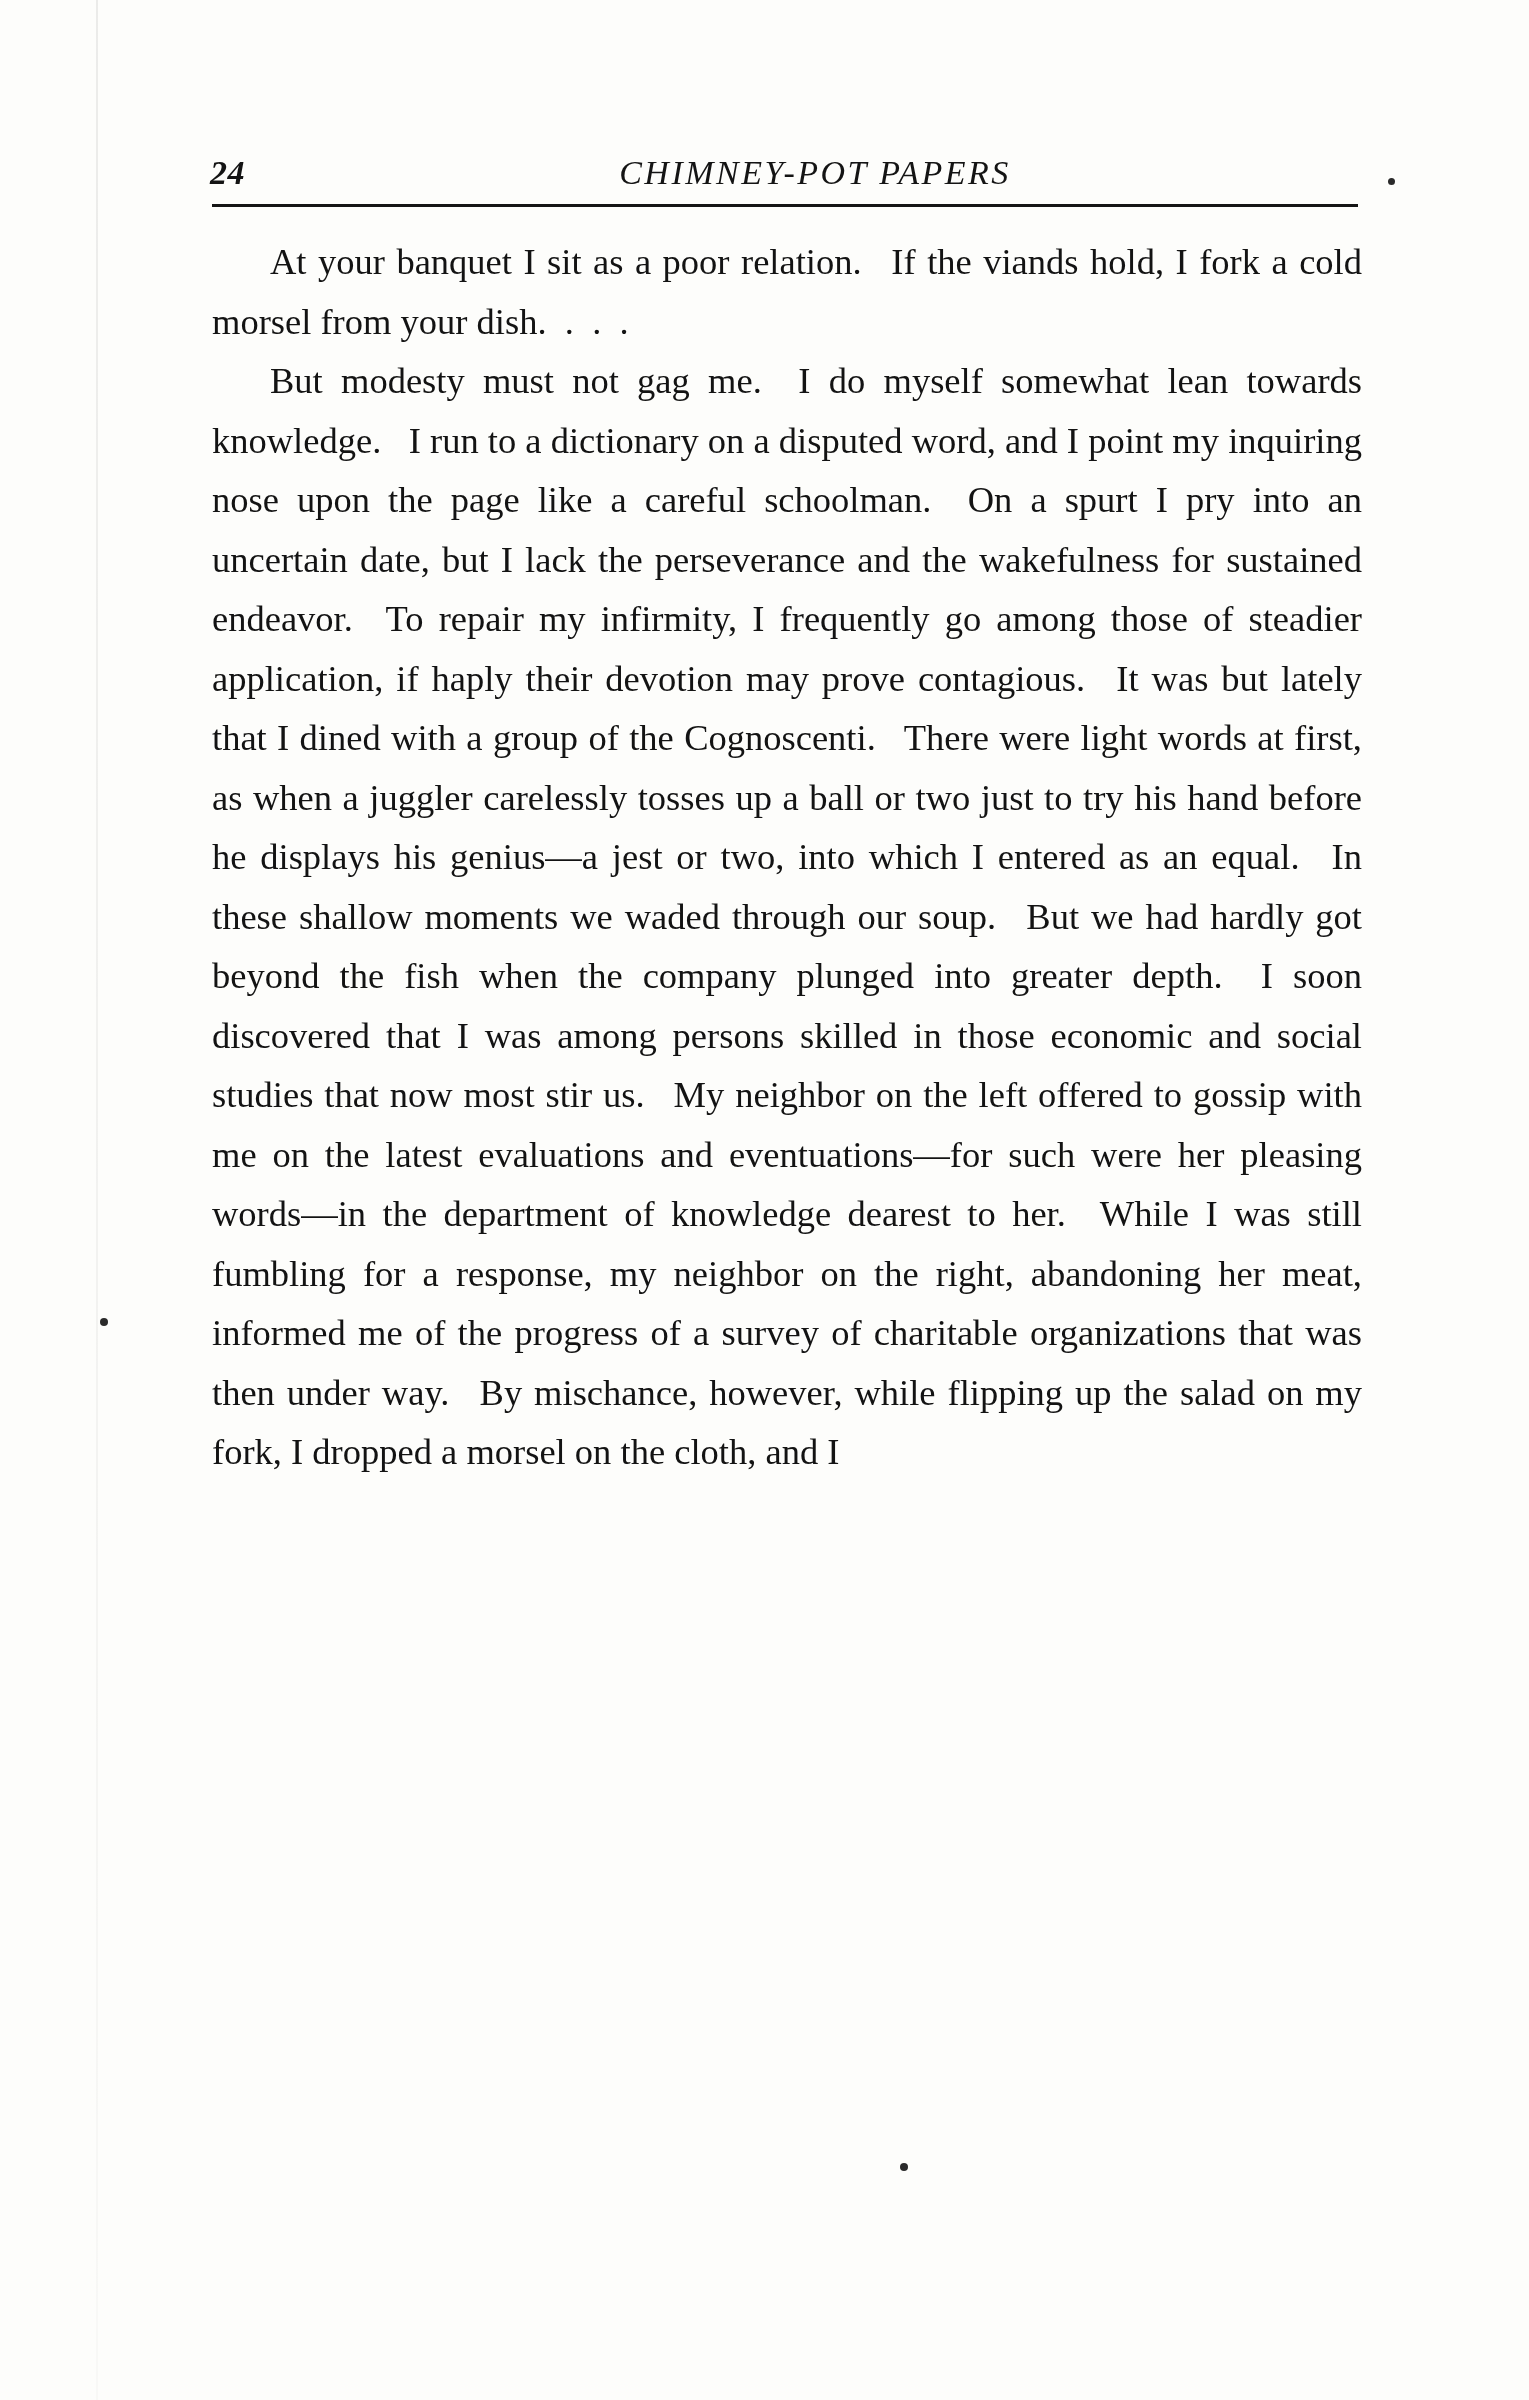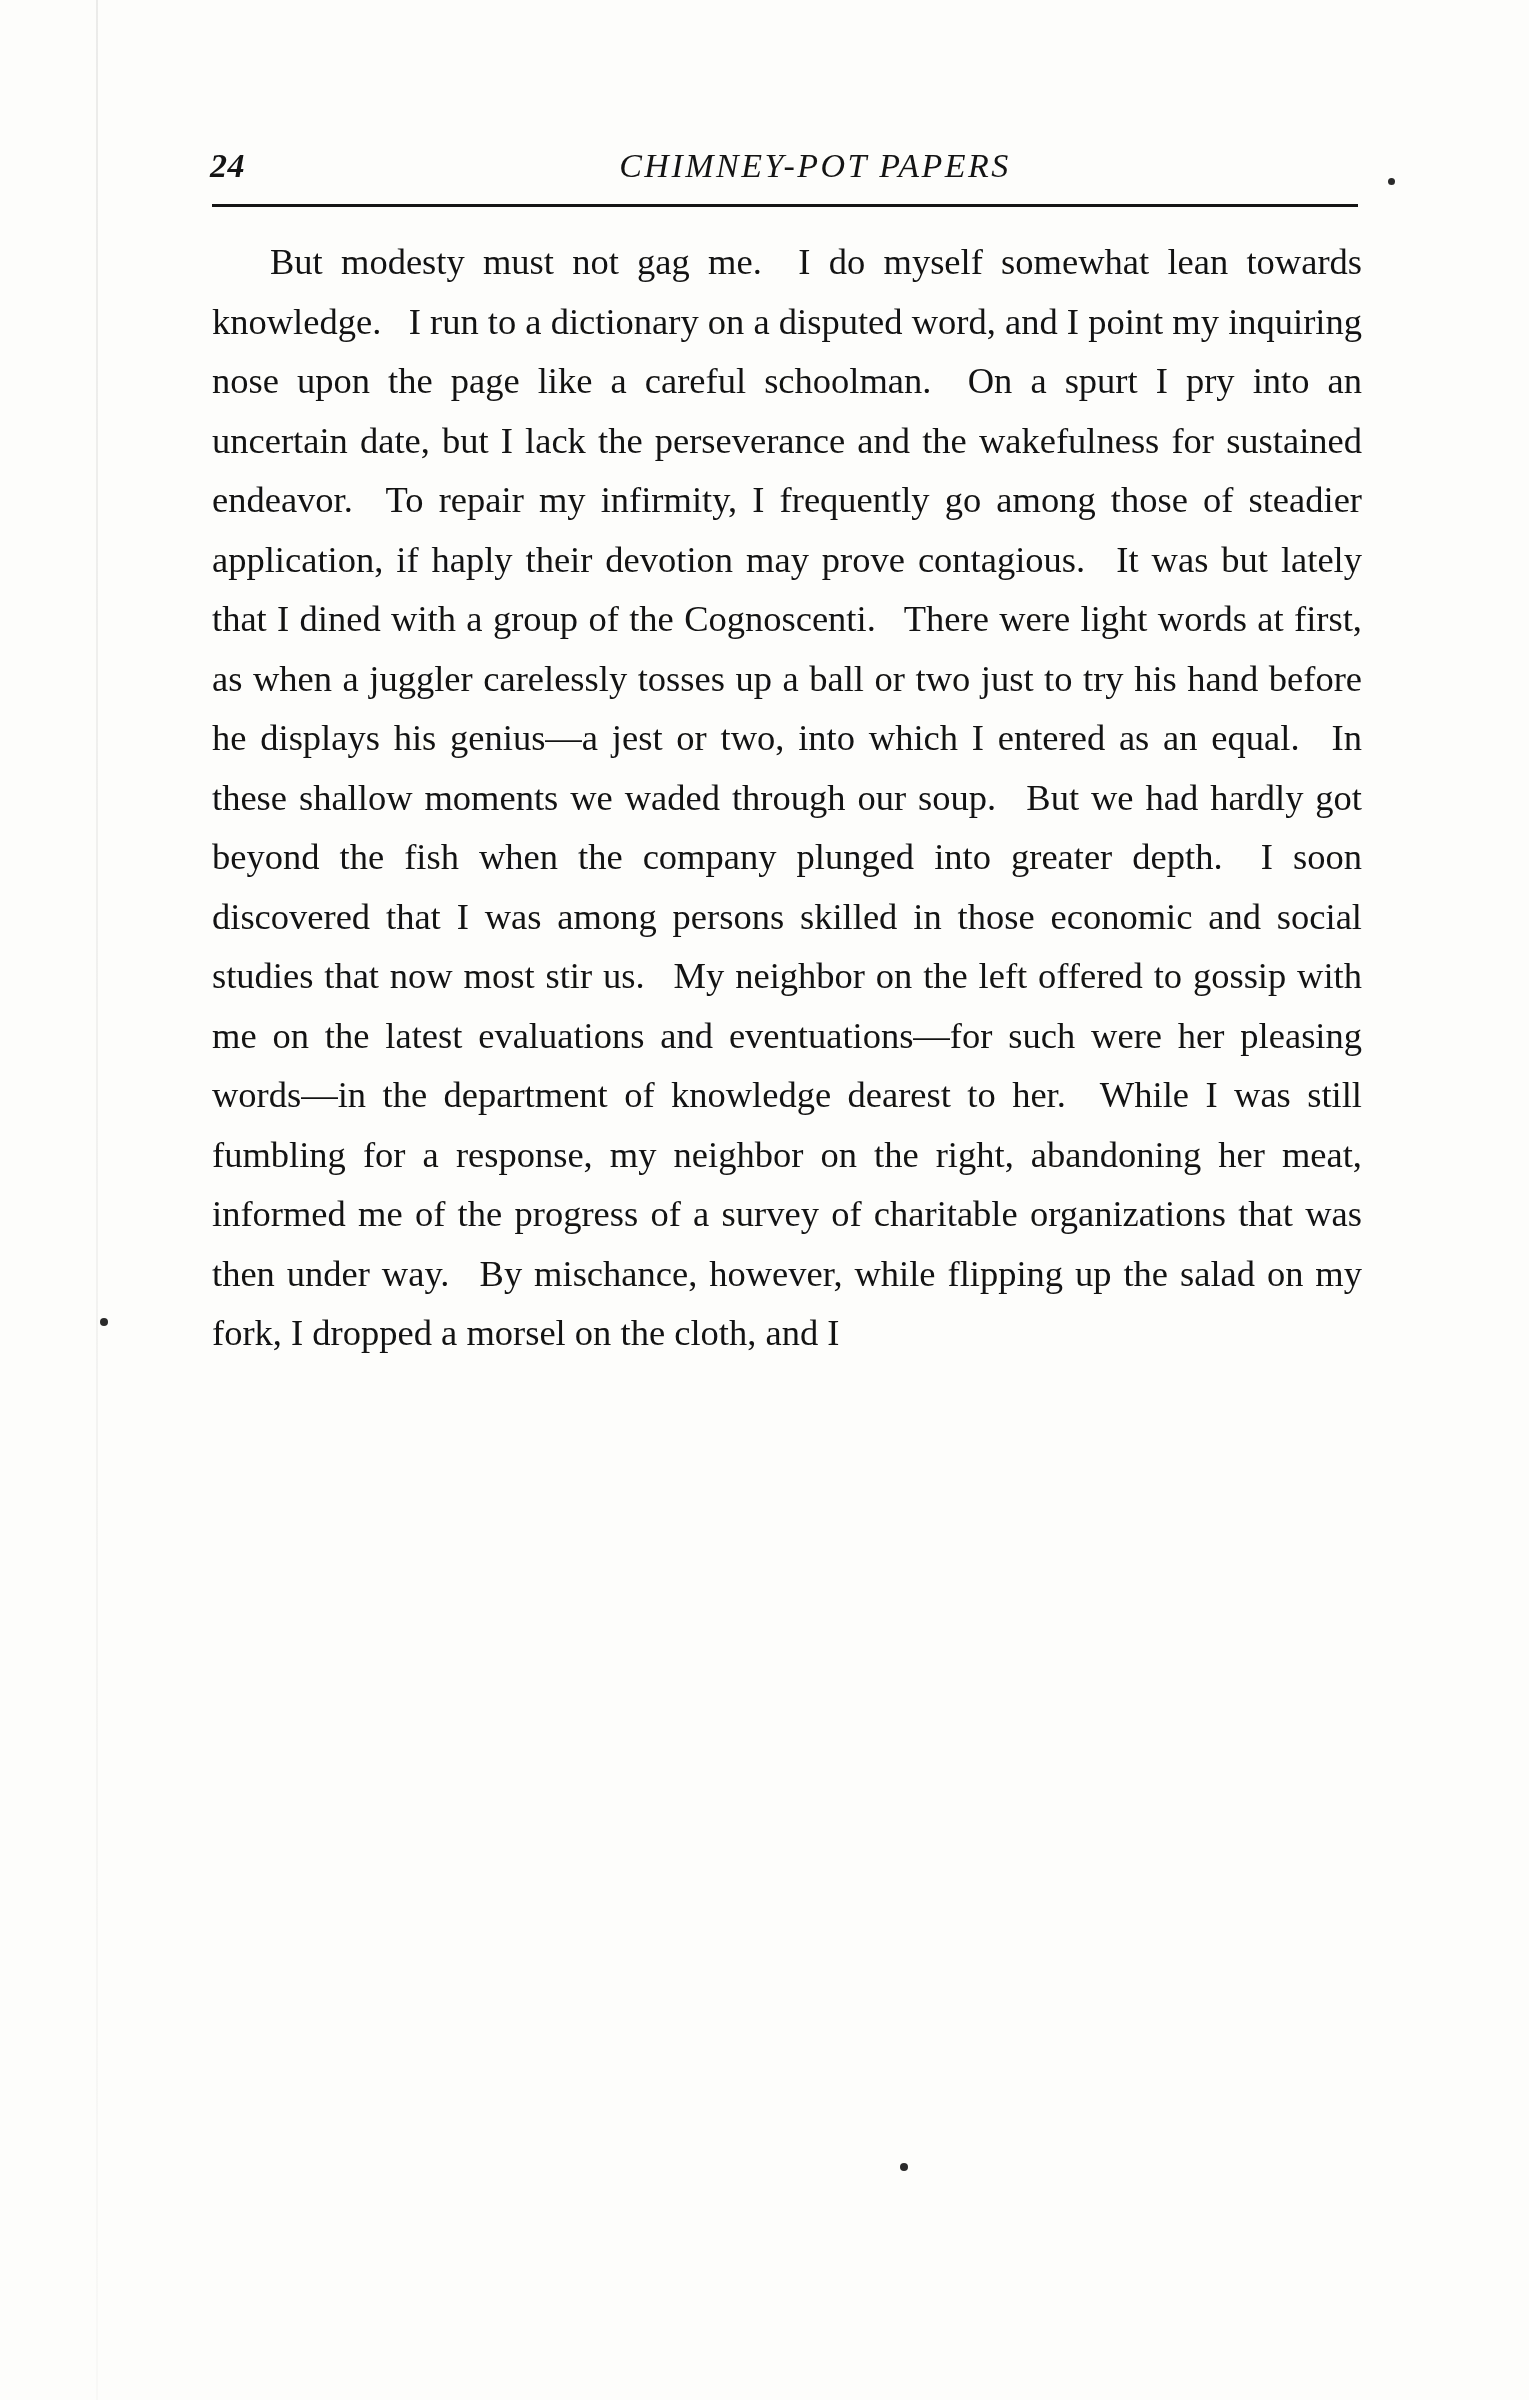--- a/index.html
+++ b/index.html
@@ -22,21 +22,21 @@
     height: 2400px;
     background: #fdfdfb;
   }
   .header {
     position: absolute;
     left: 210px;
     top: 140px;
     width: 1150px;
     height: 52px;
     display: flex;
-    align-items: center;
+    align-items: flex-end;
   }
   .folio {
     font-family: "Liberation Serif", "DejaVu Serif", serif;
     font-weight: 700;
     font-style: italic;
     font-size: 34px;
     letter-spacing: 0.5px;
     color: #141414;
     width: 120px;
   }
@@ -97,20 +97,21 @@
   <div class="edge-left"></div>
 
   <div class="header">
     <span class="folio">24</span>
     <span class="running-title">CHIMNEY-POT PAPERS</span>
   </div>
 
   <div class="header-rule"></div>
 
   <div class="body-text">
+    <p>At your banquet I sit as a poor relation.  If the viands hold, I fork a cold morsel from your dish. . . .</p>
     <p>But modesty must not gag me.  I do myself somewhat lean towards knowledge.  I run to a dictionary on a disputed word, and I point my inquiring nose upon the page like a careful schoolman.  On a spurt I pry into an uncertain date, but I lack the perseverance and the wakefulness for sustained endeavor.  To repair my infirmity, I frequently go among those of steadier application, if haply their devotion may prove contagious.  It was but lately that I dined with a group of the Cognoscenti.  There were light words at first, as when a juggler carelessly tosses up a ball or two just to try his hand before he displays his genius—a jest or two, into which I entered as an equal.  In these shallow moments we waded through our soup.  But we had hardly got beyond the fish when the company plunged into greater depth.  I soon discovered that I was among persons skilled in those economic and social studies that now most stir us.  My neighbor on the left offered to gossip with me on the latest evaluations and eventuations—for such were her pleasing words—in the department of knowledge dearest to her.  While I was still fumbling for a response, my neighbor on the right, abandoning her meat, informed me of the progress of a survey of charitable organizations that was then under way.  By mischance, however, while flipping up the salad on my fork, I dropped a morsel on the cloth, and I</p>
   </div>
 
   <div class="mark mark-tr"></div>
   <div class="mark mark-ml"></div>
   <div class="mark mark-bc"></div>
 
 </div>
 
 </body></html>

